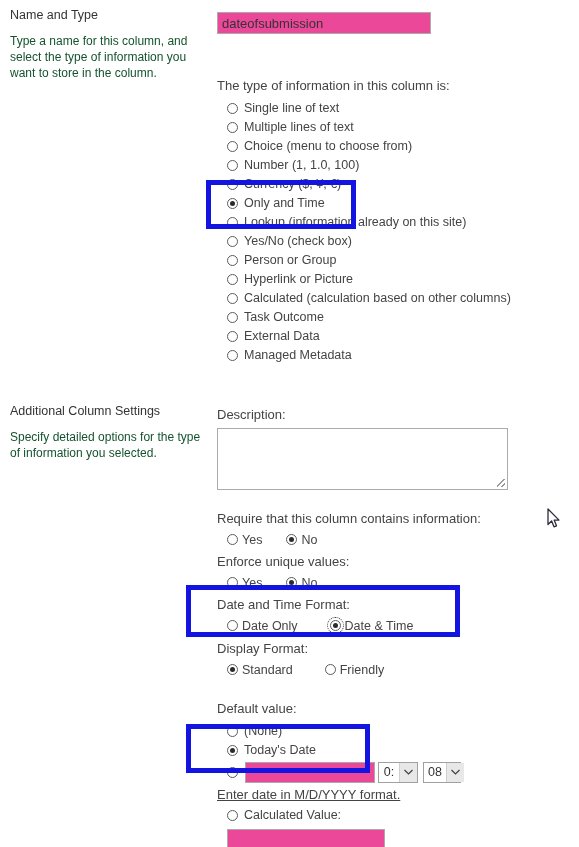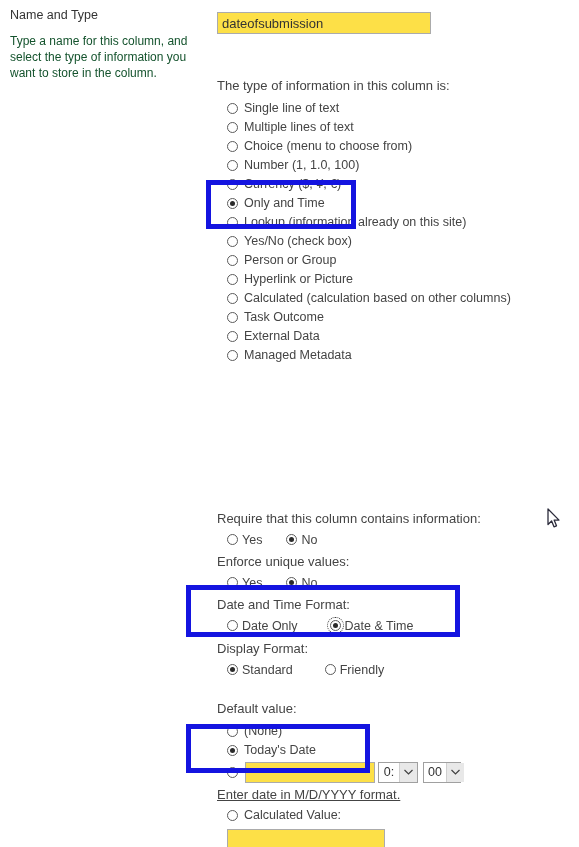--- a/index.html
+++ b/index.html
@@ -47,21 +47,21 @@
   .field-label {
     font-size: 13px;
     color: #444444;
     line-height: 18px;
     margin: 0;
   }
   .text-input {
     box-sizing: border-box;
     height: 22px;
     border: 1px solid #ababab;
-    background: #fde047;
+    background: #ec4899;
     font-family: "Liberation Sans", sans-serif;
     font-size: 13px;
     color: #333333;
     padding: 2px 4px;
     outline: none;
   }
   #column-name-input { width: 214px; }
 
   
   .radio-list { margin: 0; padding: 0; list-style: none; }
@@ -171,20 +171,24 @@
 </head>
 <body>
 
 <div class="page">
 
   <div class="left-col" style="top:8px;">
     <p class="section-title">Name and Type</p>
     <p class="section-help">Type a name for this column, and select the type of information you want to store in the column.</p>
   </div>
 
+  <div class="left-col" style="top:404px;">
+    <p class="section-title">Additional Column Settings</p>
+    <p class="section-help">Specify detailed options for the type of information you selected.</p>
+  </div>
 
   <div class="right-col" style="top:8px;">
     <input class="text-input" id="column-name-input" type="text" style="margin-top: 4px;" value="dateofsubmission">
   </div>
 
   <div class="right-col" style="top:77px;">
     <p class="field-label">The type of information in this column is:</p>
     <ul class="radio-list" id="type-radio-list" style="margin-top:4px;">
         <li class="radio-row">
           <span class="radio"></span>
@@ -238,20 +242,26 @@
           <span class="radio"></span>
           <span class="lbl">External Data</span>
         </li>
         <li class="radio-row">
           <span class="radio"></span>
           <span class="lbl">Managed Metadata</span>
         </li>
       </ul>
   </div>
 
+  <div class="right-col" style="top:406px;">
+    <p class="field-label">Description:</p>
+    <div class="textarea-box" style="margin-top:4px;">
+      <span class="resize-grip"></span>
+    </div>
+  </div>
 
   <div class="right-col" style="top:510px;">
     <p class="field-label">Require that this column contains information:</p>
     <div class="inline-row" style="margin-top:2px;">
       <span class="pair">
         <span class="radio"></span>
         <span class="lbl">Yes</span>
       </span>
       <span class="pair">
         <span class="radio checked"></span>
@@ -320,21 +330,21 @@
       <input class="text-input" type="text" style="width: 130px; height: 21px; margin-left: 7px;" value="">
       <span class="select" style="width:40px; margin-left:3px;">
         <span class="val">0:</span>
         <span class="arrow">
           <svg width="9" height="6" viewBox="0 0 9 6">
               <path d="M0.5 1 L4.5 5 L8.5 1" fill="none" stroke="#404040" stroke-width="1.2"></path>
             </svg>
         </span>
       </span>
       <span class="select" style="width:38px; margin-left:5px;">
-        <span class="val">00</span>
+        <span class="val">08</span>
         <span class="arrow">
           <svg width="9" height="6" viewBox="0 0 9 6">
               <path d="M0.5 1 L4.5 5 L8.5 1" fill="none" stroke="#404040" stroke-width="1.2"></path>
             </svg>
         </span>
       </span>
     </div>
 
     <p class="field-label" style="margin-top:2px;text-decoration:underline;">Enter date in M/D/YYYY format.</p>
 

